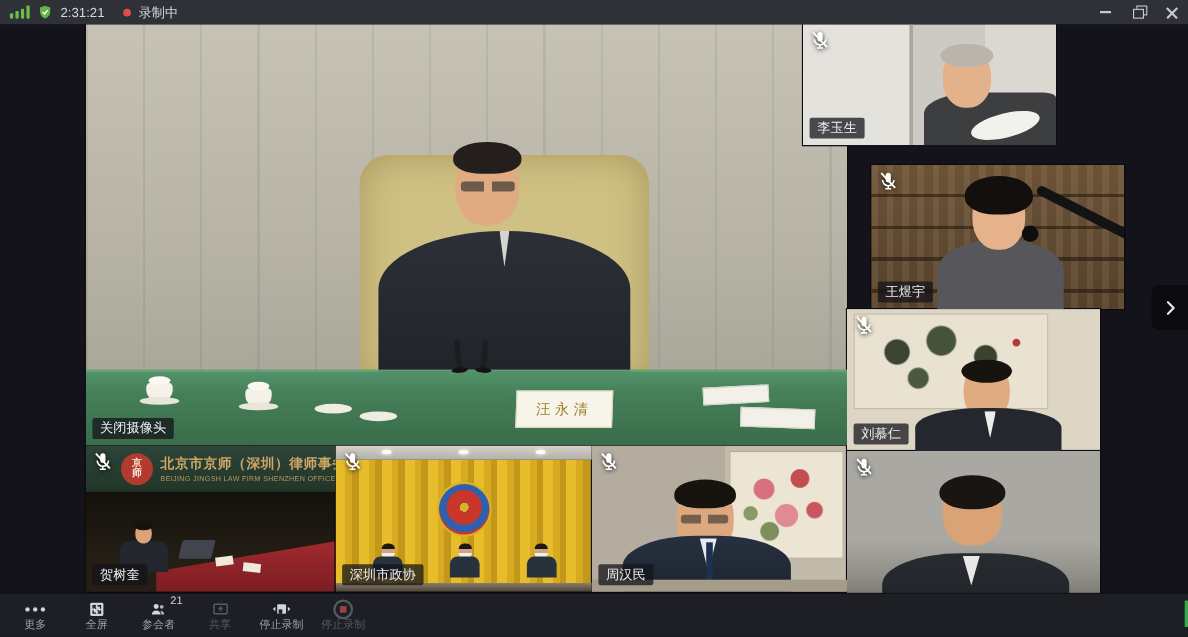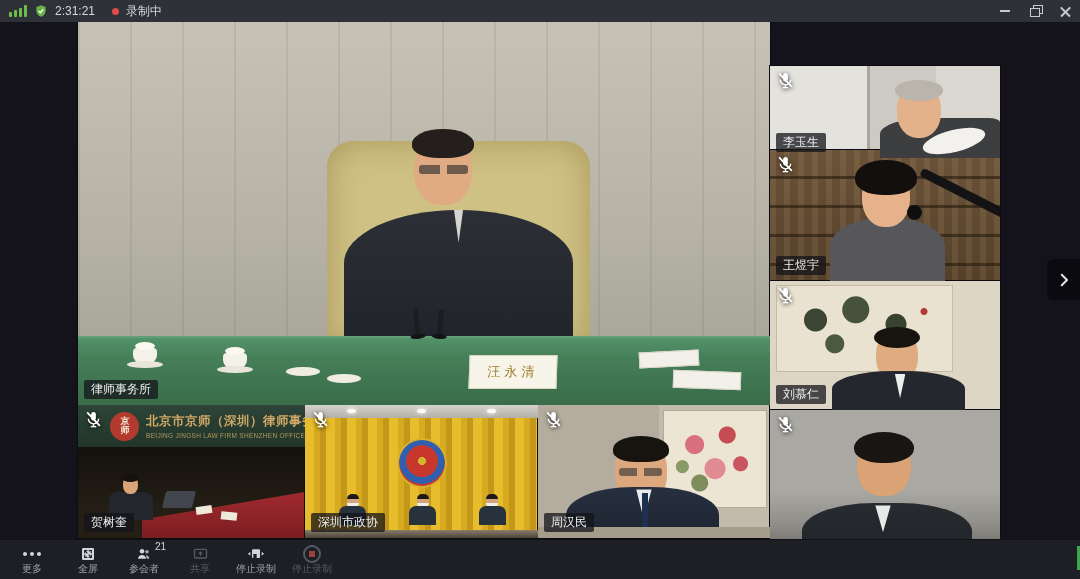--- a/index.html
+++ b/index.html
@@ -66,21 +66,21 @@
   .mv-papers{position:absolute;z-index:4;background:#f2f0e8;border:1px solid #d8d5c8;}
 
   
   #jingsh{left:78px;top:383px;width:227px;height:133px;background:#17150f;}
   .js-banner{position:absolute;top:0;left:0;right:0;height:42px;z-index:2;
      background:linear-gradient(180deg,#2d4438 0,#223529 100%);
      display:flex;align-items:center;gap:7px;padding-left:32px;box-sizing:border-box;}
   .js-logo{width:29px;height:29px;border-radius:50%;background:#b23a2e;color:#f5e8d4;flex:0 0 auto;
      font-size:9px;line-height:1.05;font-weight:bold;display:flex;align-items:center;justify-content:center;
      width:29px;word-break:break-all;text-align:center;padding:0;box-sizing:border-box;}
-  .js-logo span{display:block;width:10px;text-align:right;}
+  .js-logo span{display:block;width:10px;}
   .js-cn{color:#cfa866;font-size:12.5px;font-weight:bold;letter-spacing:.5px;white-space:nowrap;}
   .js-en{color:#b3985f;font-size:6.5px;letter-spacing:.3px;white-space:nowrap;margin-top:2px;}
   .js-room{position:absolute;inset:42px 0 0 0;background:linear-gradient(180deg,#14110c 0,#241e15 70%);}
   .js-table{position:absolute;left:28%;right:0;bottom:0;height:46px;
      background:linear-gradient(180deg,#a02a2e 0,#7c1d22 100%);clip-path:polygon(0 60%,100% 0,100% 100%,0 100%);}
   .js-head{position:absolute;left:20%;bottom:44px;width:15px;height:18px;background:#d8a478;border-radius:45%;}
   .js-head:before{content:"";position:absolute;left:-1px;top:-2px;right:-1px;height:45%;background:#15120f;border-radius:50%;}
   .js-body{position:absolute;left:13.5%;bottom:18px;width:44px;height:28px;background:#23262c;border-radius:8px 8px 0 0;}
   .js-laptop{position:absolute;left:38%;bottom:30px;width:30px;height:17px;background:#41464e;transform:skewX(-14deg);border-radius:2px;}
   .js-paper{position:absolute;background:#efe9da;width:16px;height:8px;transform:rotate(-8deg);}
@@ -114,29 +114,29 @@
   .zh-head:before{content:"";position:absolute;left:-2px;top:-4px;right:-2px;height:42%;background:#17130f;border-radius:50% 50% 40% 40%;}
   .zh-glasses{position:absolute;left:8%;top:46%;width:84%;height:8px;border-radius:3px;opacity:.6;
      background:linear-gradient(90deg,#2f2f2f 0 42%,transparent 42% 58%,#2f2f2f 58% 100%);}
   .zh-body{position:absolute;left:12%;top:62%;width:66%;height:38%;z-index:2;
      background:linear-gradient(180deg,#273040,#1d2430);border-radius:44% 44% 0 0/55% 55% 0 0;}
   .zh-shirt{position:absolute;left:46%;top:4%;width:10%;height:60%;background:#e9eaec;clip-path:polygon(0 0,100% 0,50% 100%);}
   .zh-tie{position:absolute;left:49.5%;top:10%;width:4%;height:80%;background:#1d3050;}
   .zh-desk{position:absolute;left:0;right:0;bottom:0;height:11px;background:#a59c8a;z-index:3;}
 
   
-  #r1{left:770px;top:0;width:230px;height:92px;margin-top:44px;}
+  #r1{left:730px;top:0;width:230px;height:110px;}
   .r1-bg{position:absolute;inset:0;background:linear-gradient(90deg,#e4e2dd 0 42%,#cdcac4 42% 72%,#dbd8d2 72% 100%);}
   .r1-frame{position:absolute;left:42%;top:0;bottom:0;width:3px;background:#aaa69e;}
   .r1-head{position:absolute;left:55%;top:20%;width:44px;height:54px;background:#e3b28a;border-radius:46%;z-index:2;}
   .r1-head:before{content:"";position:absolute;left:-2px;top:-4px;right:-2px;height:38%;background:#b9b4ac;border-radius:50%;}
   .r1-body{position:absolute;left:48%;top:56%;width:52%;height:44%;background:#3d3e40;border-radius:40% 10% 0 0;z-index:2;}
   .r1-white{position:absolute;right:6%;bottom:6%;width:64px;height:22px;background:#f2f1ed;border-radius:50%;transform:rotate(-14deg);z-index:3;}
 
-  #r2{left:770px;top:128px;width:230px;height:131px;}
+  #r2{left:792px;top:128px;width:230px;height:131px;}
   .r2-bg{position:absolute;inset:0;background:linear-gradient(180deg,#6b5339 0,#54402a 100%);}
   .r2-bg:after{content:"";position:absolute;inset:0;
      background:repeating-linear-gradient(180deg,transparent 0 26px,rgba(30,20,8,.55) 26px 29px),
        repeating-linear-gradient(90deg,rgba(210,180,130,.12) 0 6px,transparent 6px 14px);}
   .r2-head{position:absolute;left:40%;top:13%;width:48px;height:60px;background:#e6b28c;border-radius:46%;z-index:2;}
   .r2-head:before{content:"";position:absolute;left:-7px;top:-7px;right:-7px;height:58%;background:#120f0d;border-radius:50% 50% 44% 44%;}
   .r2-body{position:absolute;left:26%;top:52%;width:50%;height:48%;background:#57575b;border-radius:46% 46% 0 0;z-index:2;}
   .r2-arm{position:absolute;right:-12px;top:30%;width:96px;height:9px;background:#131315;transform:rotate(27deg);border-radius:4px;z-index:3;}
   .r2-michead{position:absolute;right:34%;top:42%;width:15px;height:15px;border-radius:50%;background:#0e0e10;z-index:3;}
 
@@ -230,21 +230,21 @@
       <div class="mv-table"></div>
       <div class="cup" style="left:8%;top:85%;"></div>
       <div class="cup" style="left:21%;top:86.5%;"></div>
       <div class="plate" style="left:30%;top:90%;"></div>
       <div class="plate" style="left:36%;top:92%;"></div>
       <div class="mv-mic" style="left:48.6%;top:75%;transform:rotate(-6deg);"></div>
       <div class="mv-mic" style="left:52%;top:75%;transform:rotate(5deg);"></div>
       <div class="nameplate">汪永清</div>
       <div class="mv-papers" style="left:81%;top:86%;width:58px;height:14px;transform:rotate(-3deg);"></div>
       <div class="mv-papers" style="left:86%;top:91%;width:66px;height:16px;transform:rotate(2deg);"></div>
-      <div class="chip">律师事务所</div>
+      <div class="chip">关闭摄像头</div>
     </div>
 
     <div class="tile" id="jingsh">
       <div class="js-banner">
         <span class="js-logo">
             <span>京师</span>
           </span>
         <span>
           <div class="js-cn">北京市京师（深圳）律师事务所</div>
           <div class="js-en">BEIJING JINGSH LAW FIRM SHENZHEN OFFICE</div>

